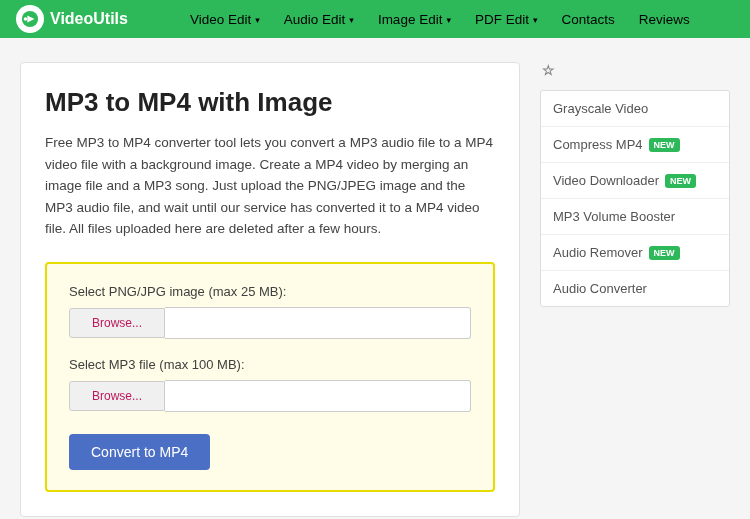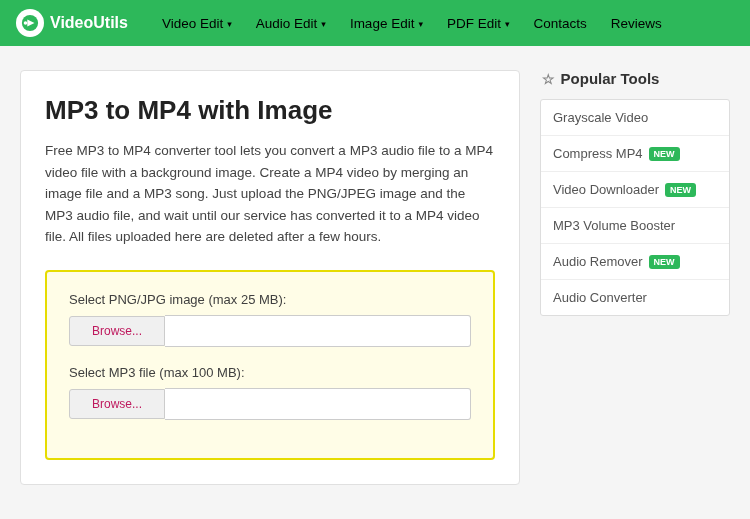--- a/index.html
+++ b/index.html
@@ -4,21 +4,22 @@
   <style>
     * { box-sizing: border-box; margin: 0; padding: 0; }
     body { font-family: Arial, sans-serif; font-size: 14px; background: #f5f5f5; }
 
     
     nav {
       background: #2db85a;
       display: flex;
       align-items: center;
       padding: 0 16px;
-      height: 46px;
+      height: 38px;
+      gap: 28px;
     }
     .nav-logo {
       display: flex;
       align-items: center;
       gap: 6px;
       color: #fff;
       font-weight: bold;
       font-size: 16px;
       margin-right: 24px;
     }
@@ -226,27 +227,27 @@
 
       
       <div class="file-section">
         <div class="file-label">Select MP3 file (max 100 MB):</div>
         <div class="file-input-row">
           <button class="browse-btn">Browse...</button>
           <div class="file-name-box"></div>
         </div>
       </div>
 
+      <button class="convert-btn">Convert to MP4</button>
     </div>
   </div>
 
   <div class="sidebar">
     <div class="popular-tools-header">
       <span class="star-icon">☆</span>
-      <span>Popular Tools</span>
     </div>
     <div class="tools-list-container">
       <div class="tools-scroll">
 
       <div class="tool-item">
             <span>Grayscale Video</span>
           </div>
           <div class="tool-item">
             <span>Compress MP4</span>
             <span class="new-badge">NEW</span>

